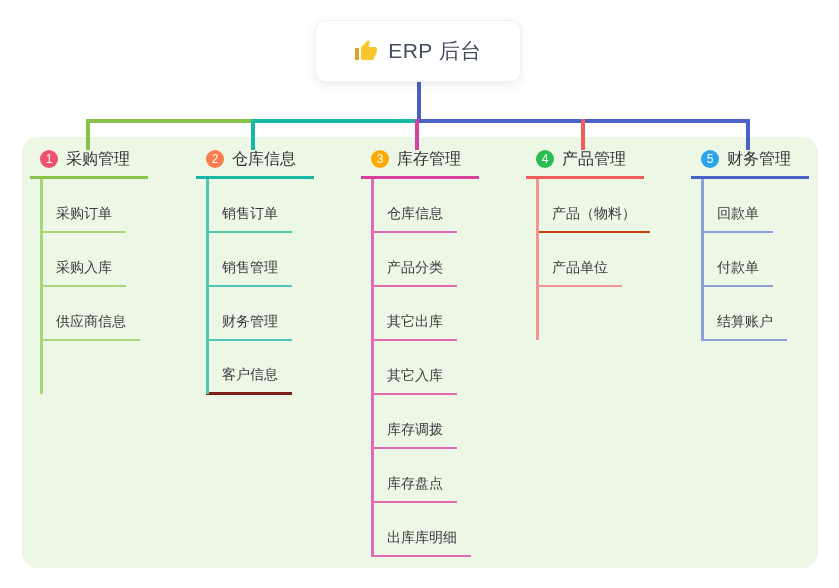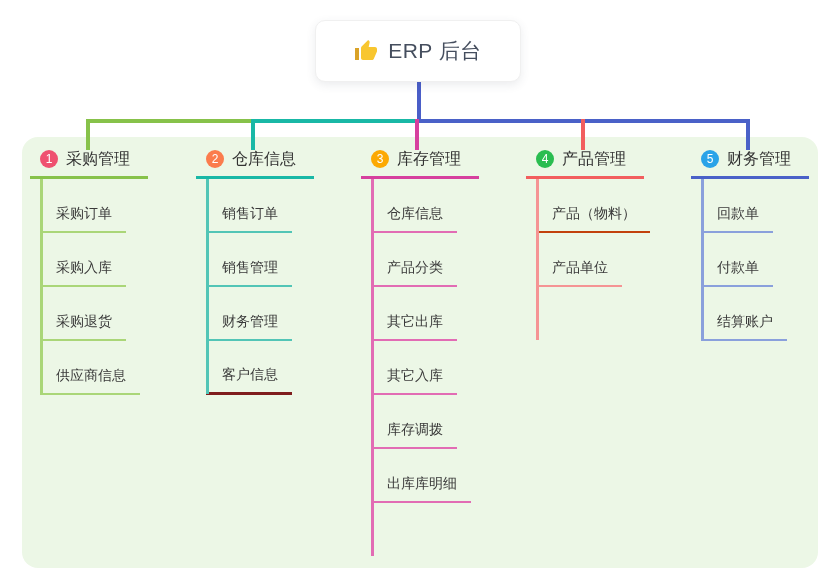--- a/index.html
+++ b/index.html
@@ -69,23 +69,20 @@
         <span class="branch-label">采购管理</span>
       </div><div class="children">
         <div class="vline" style="background:#aad678;height:215px"></div>
         <div class="child-row">
           <span class="child-pill" style="border-bottom:2px solid #aad678"><span class="child-label">采购订单</span></span>
         </div>
         <div class="child-row">
           <span class="child-pill" style="border-bottom:2px solid #aad678"><span class="child-label">采购入库</span></span>
         </div>
         <div class="child-row">
-          <span class="child-pill" style="border-bottom:2px solid #aad678"><span class="child-label">采购退货</span></span>
-        </div>
-        <div class="child-row">
           <span class="child-pill" style="border-bottom:2px solid #aad678"><span class="child-label">供应商信息</span></span>
         </div>
       </div></div>
     <div class="branch" style="left: 196px; top: 148px;"><div class="branch-header" style="border-bottom-color:#19b8a6">
         <span class="badge" style="background:#fb7c4d">2</span>
         <span class="branch-label">仓库信息</span>
       </div><div class="children">
         <div class="vline" style="background:#52c5b6;height:215px"></div>
         <div class="child-row">
           <span class="child-pill" style="border-bottom:2px solid #52c5b6"><span class="child-label">销售订单</span></span>
@@ -114,20 +111,23 @@
         <div class="child-row">
           <span class="child-pill" style="border-bottom:2px solid #e26cb4"><span class="child-label">其它出库</span></span>
         </div>
         <div class="child-row">
           <span class="child-pill" style="border-bottom:2px solid #e26cb4"><span class="child-label">其它入库</span></span>
         </div>
         <div class="child-row">
           <span class="child-pill" style="border-bottom:2px solid #e26cb4"><span class="child-label">库存调拨</span></span>
         </div>
         <div class="child-row">
+          <span class="child-pill" style="border-bottom:2px solid #e26cb4"><span class="child-label">库存盘点</span></span>
+        </div>
+        <div class="child-row">
           <span class="child-pill" style="border-bottom:2px solid #e26cb4"><span class="child-label">出库库明细</span></span>
         </div>
       </div></div>
     <div class="branch" style="left: 526px; top: 148px;"><div class="branch-header" style="border-bottom-color:#f25e5e">
         <span class="badge" style="background:#2abd50">4</span>
         <span class="branch-label">产品管理</span>
       </div><div class="children">
         <div class="vline" style="background:#f59494;height:161px"></div>
         <div class="child-row">
           <span class="child-pill" style="border-bottom:2px solid #c2410c"><span class="child-label">产品（物料）</span></span>

